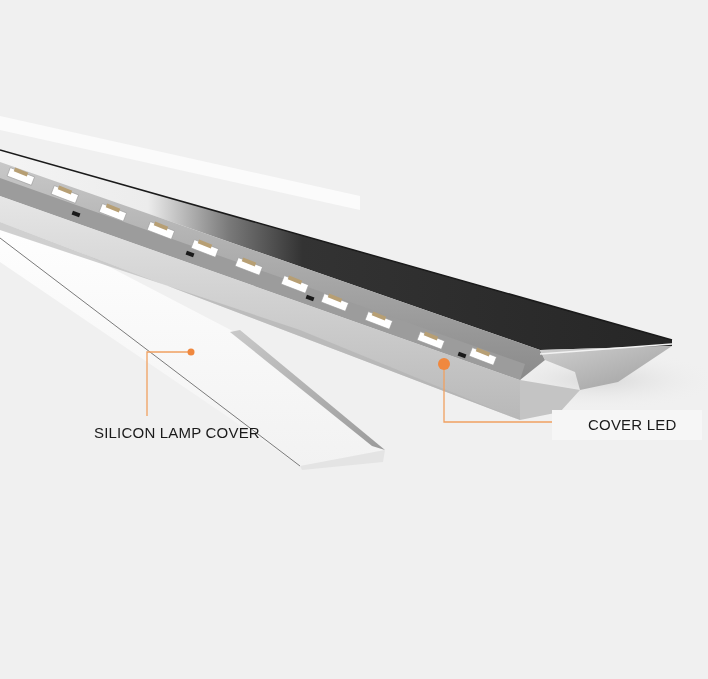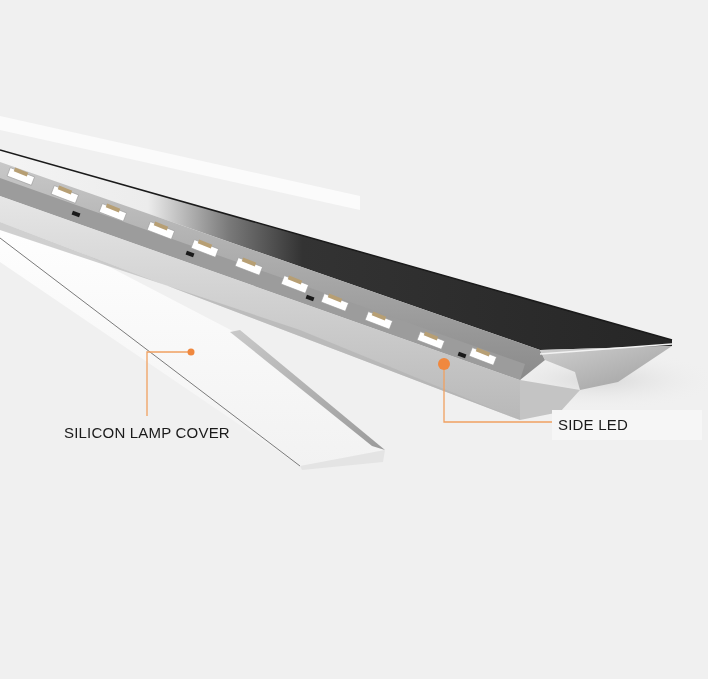--- a/index.html
+++ b/index.html
@@ -9,20 +9,21 @@
       font-family: "Liberation Sans", "DejaVu Sans", sans-serif;
       position: relative;
     }
     .scene { position: absolute; left: 0; top: 0; width: 708px; height: 679px; }
     .label {
       position: absolute;
       font-size: 15px;
       color: #1a1a1a;
       letter-spacing: 0.2px;
       white-space: nowrap;
+      margin-left: 30px;
     }
     .label-cover { left: 64px; top: 424px; }
     .label-led-box {
       position: absolute; left: 552px; top: 410px; width: 150px; height: 30px;
       background: #f6f6f6;
     }
     .label-led { left: 558px; top: 416px; }
   </style>
 </head>
 <body>
@@ -129,13 +130,13 @@
     <circle cx="191" cy="352" r="3.5" fill="#f0883e"></circle>
   </g>
   <g>
     <polyline points="444,366 444,422 552,422" fill="none" stroke="#f0a060" stroke-width="1.3"></polyline>
     <circle cx="444" cy="364" r="6" fill="#f0883e"></circle>
   </g>
 </svg>
 
 <div class="label label-cover">SILICON LAMP COVER</div>
 <div class="label-led-box"></div>
-<div class="label label-led">SIDE LED</div>
+<div class="label label-led">COVER LED</div>
 
 </body></html>

